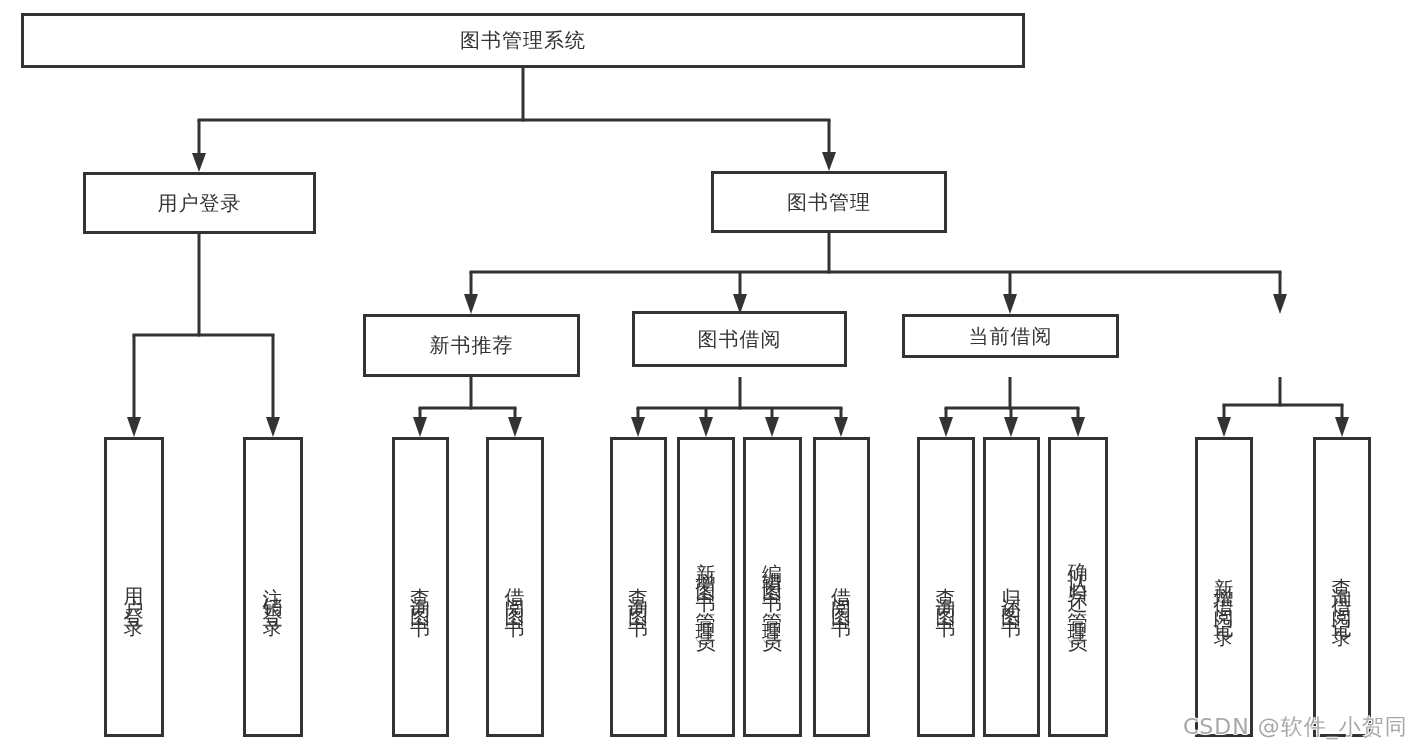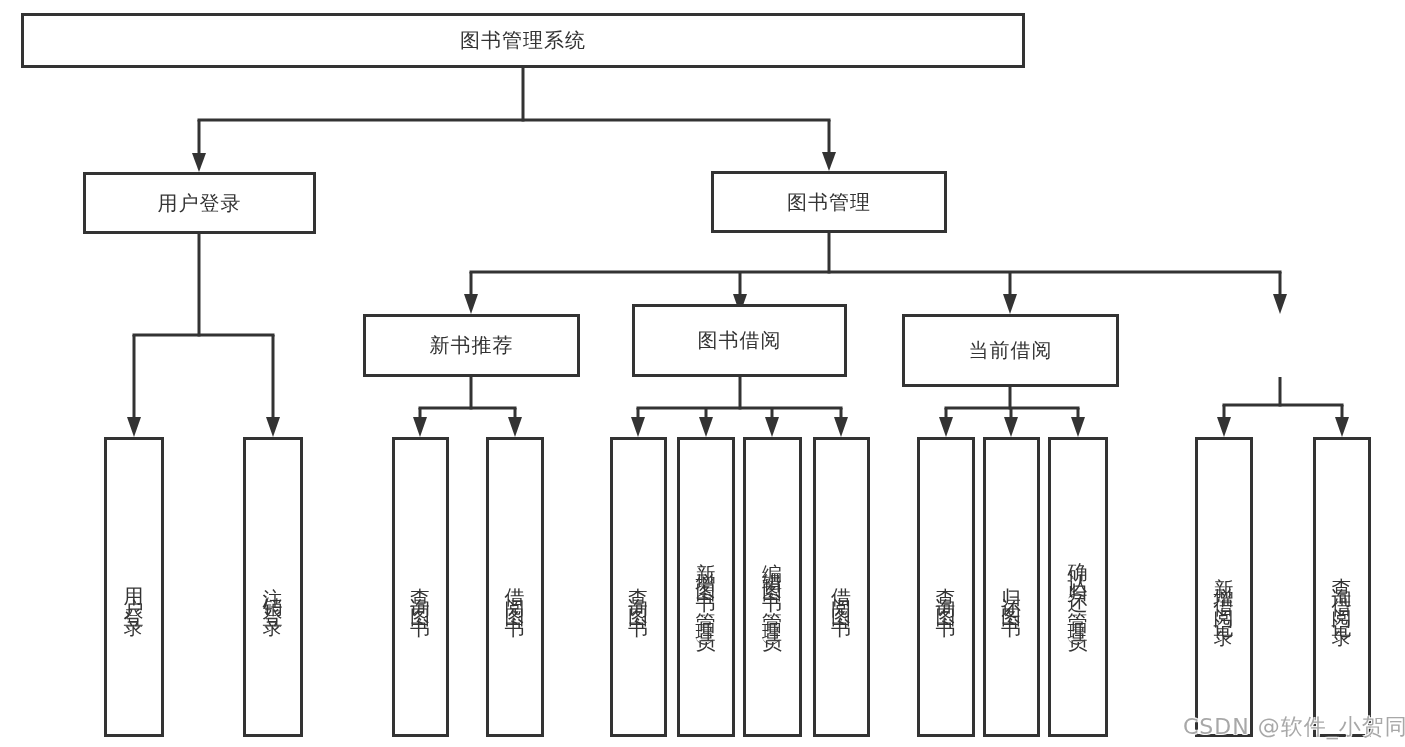--- a/index.html
+++ b/index.html
@@ -116,24 +116,24 @@
   <div class="node h" style="left:83px;top:172px;width:233px;height:62px">
     <span class="lbl">用户登录</span>
   </div>
   <div class="node h" style="left:711px;top:171px;width:236px;height:62px">
     <span class="lbl">图书管理</span>
   </div>
 
   <div class="node h" style="left:363px;top:314px;width:217px;height:63px">
     <span class="lbl">新书推荐</span>
   </div>
-  <div class="node h" style="left:632px;top:304px;width:215px;height:73px">
+  <div class="node h" style="left:632px;top:311px;width:215px;height:56px">
     <span class="lbl">图书借阅</span>
   </div>
-  <div class="node h" style="left:902px;top:314px;width:217px;height:73px">
+  <div class="node h" style="left:902px;top:314px;width:217px;height:44px">
     <span class="lbl">当前借阅</span>
   </div>
 
   <div class="node v" style="left:104px;top:437px;width:60px;height:300px">
     <span class="lbl">用户登录</span>
   </div>
   <div class="node v" style="left:243px;top:437px;width:60px;height:300px">
     <span class="lbl">注销登录</span>
   </div>
 

